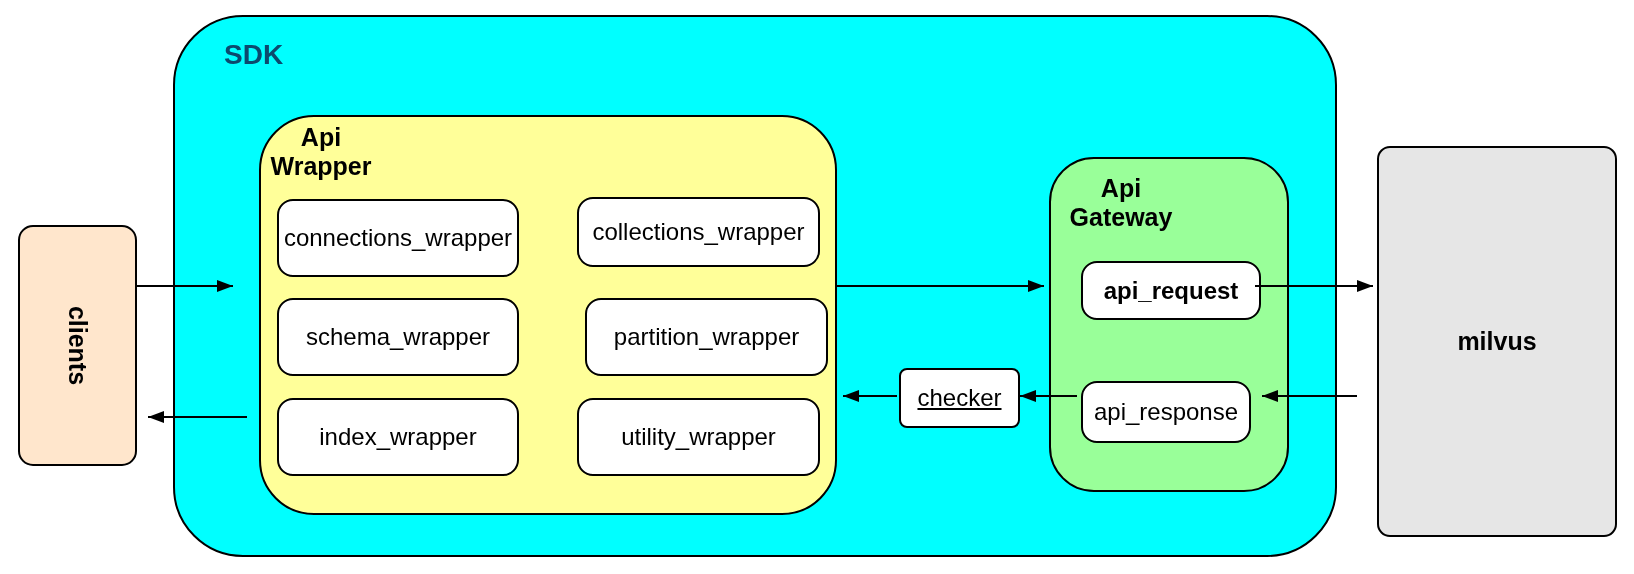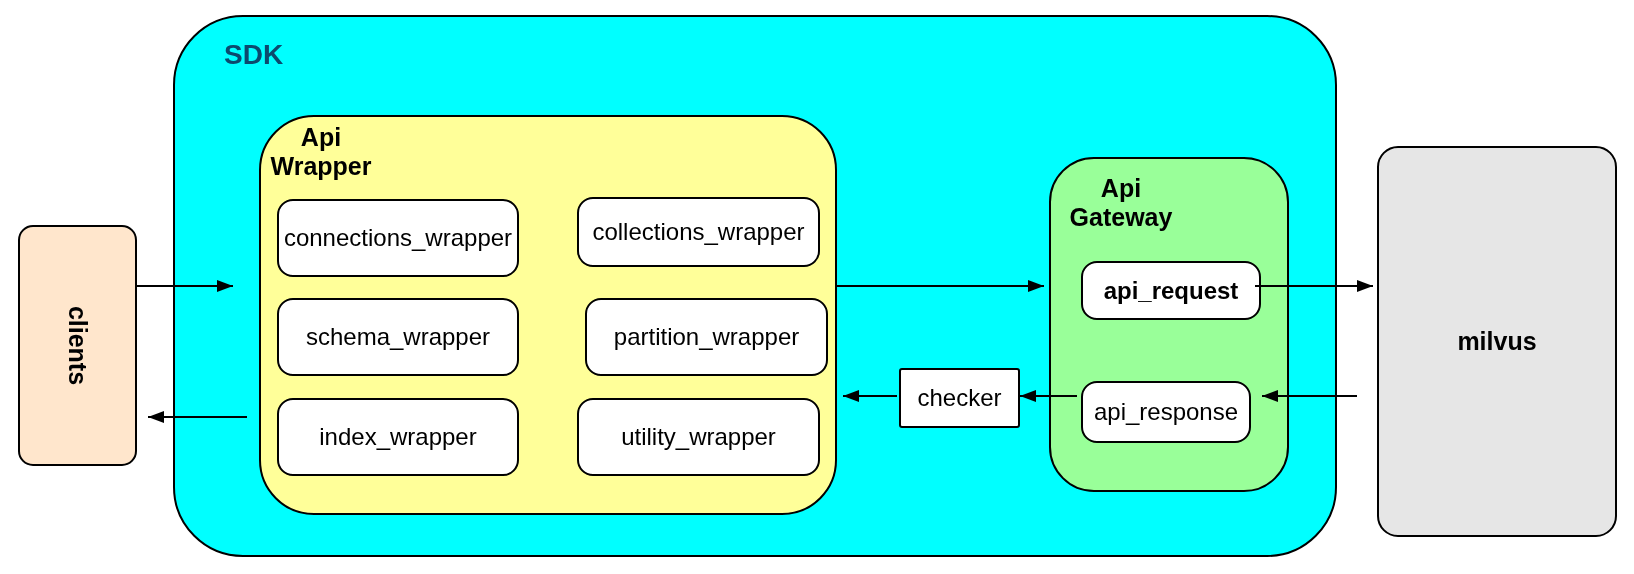--- a/index.html
+++ b/index.html
@@ -80,42 +80,43 @@
   
   #box-connections { left: 16px;  top: 82px;  width: 242px; height: 78px; }
   #box-collections { left: 316px; top: 80px;  width: 243px; height: 70px; }
   #box-schema      { left: 16px;  top: 181px; width: 242px; height: 78px; }
   #box-partition   { left: 316px; top: 181px; width: 243px; height: 78px; margin-left: 8px; }
   #box-index       { left: 16px;  top: 281px; width: 242px; height: 78px; }
   #box-utility     { left: 316px; top: 281px; width: 243px; height: 78px; }
 
   #checker-box {
     left: 724px; top: 351px; width: 121px; height: 60px;
-    border-radius: 3px;
+    border-radius: 8px;
+    text-decoration: underline;
   }
   #api-gateway-box {
     left: 874px; top: 140px; width: 240px; height: 335px;
     border-radius: 45px;
     background: var(--gateway-bg, #99FF99);
   }
   #api-gateway-label {
     position: absolute;
     left: 0px; top: 15px; width: 140px;
     text-align: center;
     font-weight: bold;
     font-size: 25px;
     line-height: 29px;
     color: #000;
   }
   #box-api-request  { left: 30px; top: 102px; width: 180px; height: 59px; font-weight: bold; }
   #box-api-response { left: 30px; top: 210px; width: 170px; height: 62px; margin-top: 12px; }
 
   #milvus-box {
     left: 1377px; top: 146px; width: 240px; height: 391px;
-    border-radius: 21px;
+    border-radius: 13px;
     background: var(--milvus-bg, #E6E6E6);
   }
   #milvus-box .label {
     font-weight: bold;
     font-size: 25px;
     color: #000;
   }
   #arrow-layer {
     position: absolute;
     left: 0; top: 0; width: 1634px; height: 574px;

